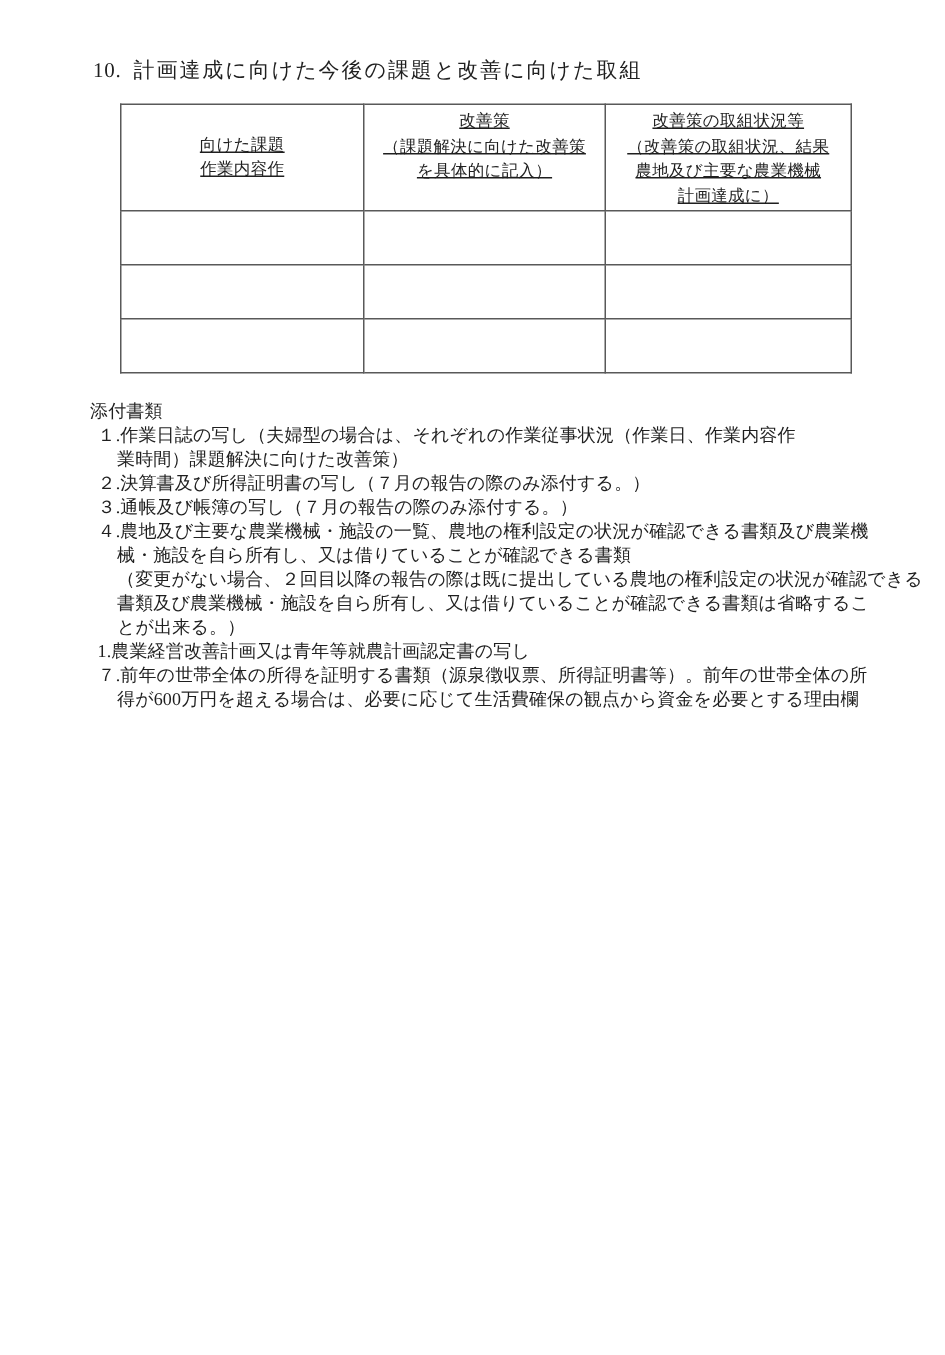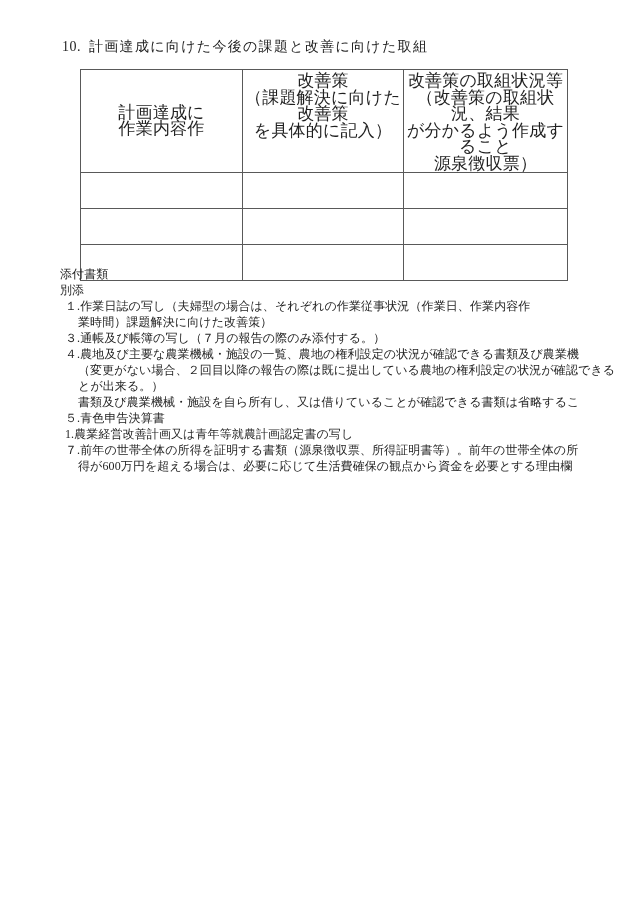--- a/index.html
+++ b/index.html
@@ -29,23 +29,24 @@
   table.doc-table {
     position: absolute;
     left: 80px; top: 69px;
     width: 487px;
     border-collapse: collapse;
     table-layout: fixed;
   }
   .doc-table th, .doc-table td {
     border: 1px solid #595959;
     font-weight: normal;
-    font-size: 17px;
+    font-size: 11px;
     line-height: 16.5px;
     letter-spacing: 0.2px;
+    text-decoration: underline;
   }
   .doc-table col.c1 { width: 162px; }
   .doc-table col.c2 { width: 161px; }
   .doc-table col.c3 { width: 164px; }
   .doc-table tr.head-row { height: 71px; }
   .doc-table th.vmid { vertical-align: middle; }
   .doc-table th.vtop { vertical-align: top; padding-top: 3px; }
   .doc-table tr.body-row { height: 36px; }
   .doc-table td { background: #ffffff; }
 
@@ -72,33 +73,33 @@
 
   <table class="doc-table">
     <colgroup>
       <col class="c1">
         <col class="c2">
         <col class="c3">
     </colgroup>
     <tbody>
         <tr class="head-row">
       <th class="vmid">
-        <div>計画達成に</div>
+        <div>向けた課題</div>
         <div>作業内容作</div>
       </th>
       <th class="vtop">
         <div>改善策</div>
         <div>（課題解決に向けた改善策</div>
         <div>を具体的に記入）</div>
       </th>
       <th class="vtop">
         <div>改善策の取組状況等</div>
         <div>（改善策の取組状況、結果</div>
-        <div>が分かるよう作成すること</div>
-        <div>源泉徴収票）</div>
+        <div>農地及び主要な農業機械</div>
+        <div>計画達成に）</div>
       </th>
     </tr>
     <tr class="body-row">
       <td></td>
       <td></td>
       <td></td>
     </tr>
     <tr class="body-row">
       <td></td>
       <td></td>
@@ -107,27 +108,27 @@
     <tr class="body-row">
       <td></td>
       <td></td>
       <td></td>
     </tr>
   </tbody>
     </table>
 
   <div class="attachments">
     <div class="line">添付書類</div>
-    <div class="line">別添</div>
     <div class="line item">１.作業日誌の写し（夫婦型の場合は、それぞれの作業従事状況（作業日、作業内容作</div>
     <div class="line cont">業時間）課題解決に向けた改善策）</div>
+    <div class="line item">２.決算書及び所得証明書の写し（７月の報告の際のみ添付する。）</div>
     <div class="line item">３.通帳及び帳簿の写し（７月の報告の際のみ添付する。）</div>
     <div class="line item">４.農地及び主要な農業機械・施設の一覧、農地の権利設定の状況が確認できる書類及び農業機</div>
+    <div class="line cont">械・施設を自ら所有し、又は借りていることが確認できる書類</div>
     <div class="line cont">（変更がない場合、２回目以降の報告の際は既に提出している農地の権利設定の状況が確認できる</div>
+    <div class="line cont">書類及び農業機械・施設を自ら所有し、又は借りていることが確認できる書類は省略するこ</div>
     <div class="line cont">とが出来る。）</div>
-    <div class="line cont">書類及び農業機械・施設を自ら所有し、又は借りていることが確認できる書類は省略するこ</div>
-    <div class="line item">５.青色申告決算書</div>
     <div class="line item">1.農業経営改善計画又は青年等就農計画認定書の写し</div>
     <div class="line item">７.前年の世帯全体の所得を証明する書類（源泉徴収票、所得証明書等）。前年の世帯全体の所</div>
     <div class="line cont">得が600万円を超える場合は、必要に応じて生活費確保の観点から資金を必要とする理由欄</div>
   </div>
 
 </div>
 
 </body></html>

